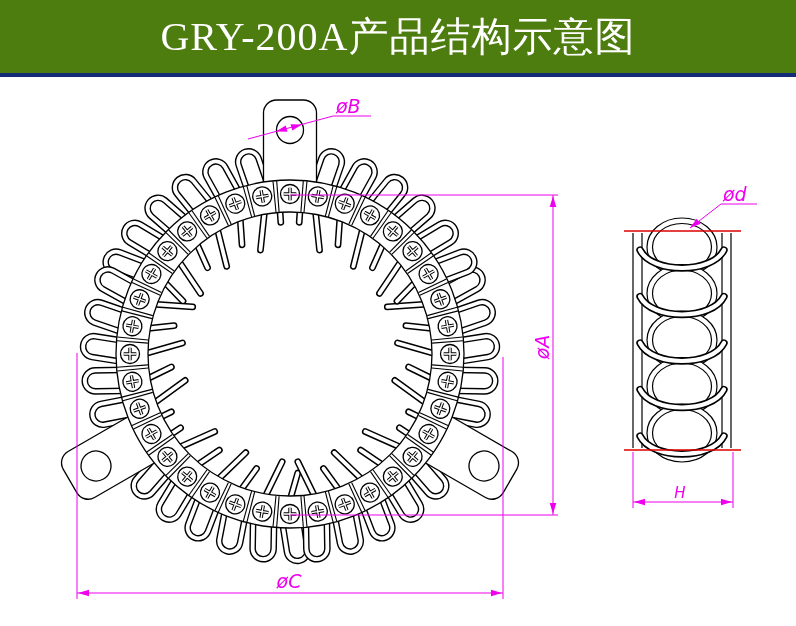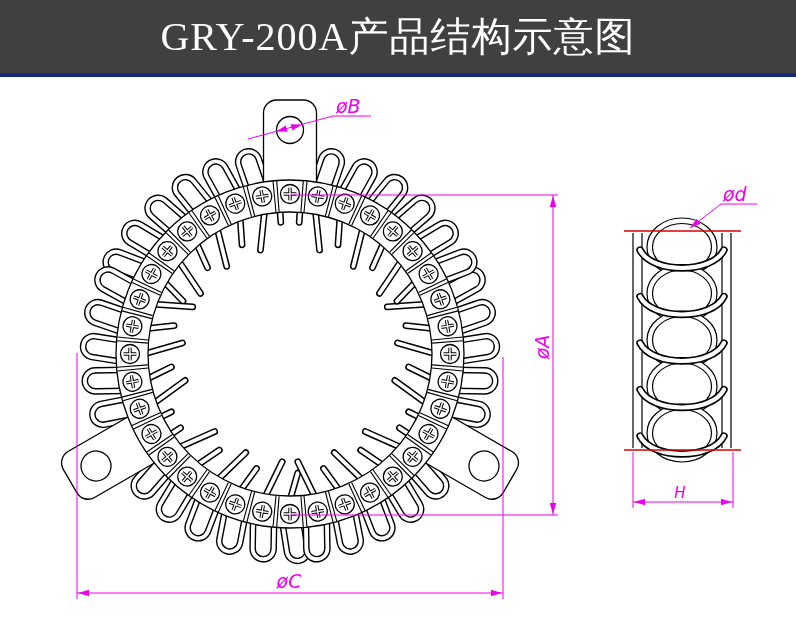--- a/index.html
+++ b/index.html
@@ -665,15 +665,15 @@
 
   <text class="dim" transform="translate(549 347) rotate(-90)" text-anchor="middle" fill="#ee00ee">øA</text>
 
   <text class="dim" x="289" y="588" text-anchor="middle" fill="#ee00ee">øC</text>
 
   <text class="dim" x="723" y="201" text-anchor="start" fill="#ee00ee">ød</text>
 
   <text class="dim-small" x="680" y="498" text-anchor="middle" fill="#ee00ee">H</text>
 </svg>
 
-<div class="header" style="background: #404040;">
+<div class="header" style="background: #4d7c0f;">
   <span class="title" style="color: rgb(255, 255, 255);">GRY-200A产品结构示意图</span>
 </div>
 
 </body></html>

